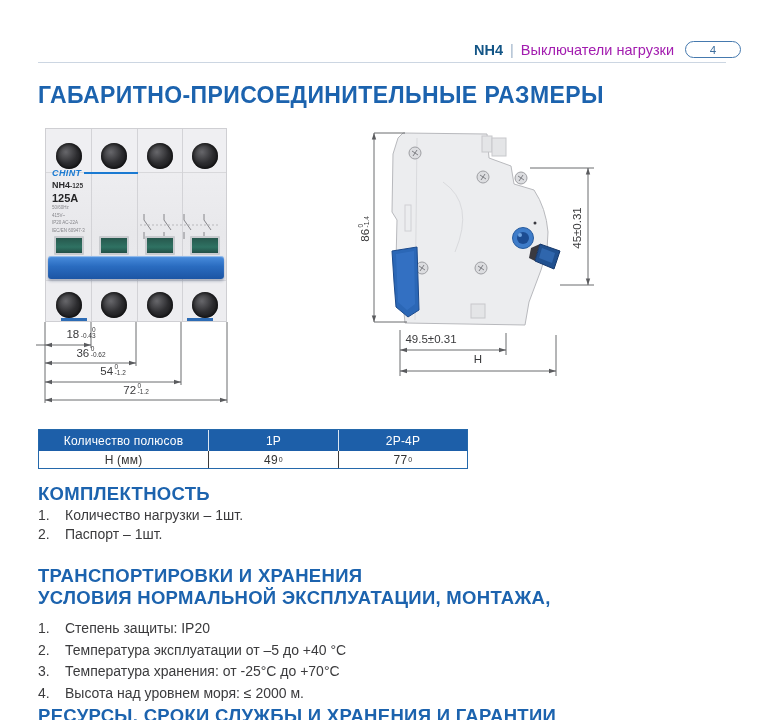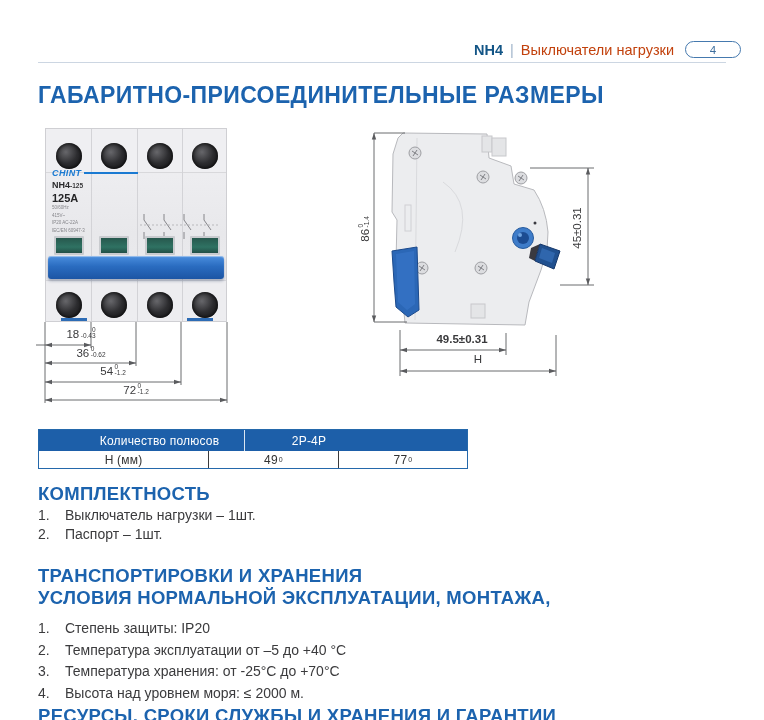--- a/index.html
+++ b/index.html
@@ -4,21 +4,21 @@
 <style>
   * { margin:0; padding:0; box-sizing:border-box; }
   html,body { background:#ffffff; }
   body { font-family:"Liberation Sans","DejaVu Sans",sans-serif; }
   #page { position:relative; width:764px; height:720px; background:#fff; overflow:hidden; }
 
   
   .hdr-text { position:absolute; top:42px; right:90px; display:flex; align-items:center; font-size:14.5px; white-space:nowrap; }
   .hdr-product { font-weight:700; color:#135586; }
   .hdr-divider { color:#9fb4c9; padding:0 7px; font-weight:300; }
-  .hdr-subtitle { color:#c2410c; }
+  .hdr-subtitle { color:#a21caf; }
   .page-badge { position:absolute; top:41px; right:23px; width:56px; height:17px; border:1.4px solid #4579ae; border-radius:9px; display:flex; align-items:center; justify-content:center; font-size:11.5px; color:#3e6f9e; }
   .hdr-rule { position:absolute; top:62px; left:38px; right:38px; height:1px; background:#ccd6e2; }
 
   
   .page-title { position:absolute; left:38px; top:82px; font-size:23px; font-weight:800; color:#1c63ae; letter-spacing:0.4px; }
   .section-heading { position:absolute; left:38px; font-size:18.5px; font-weight:800; color:#1c63ae; letter-spacing:0.3px; line-height:21.5px; }
   .num-list { position:absolute; left:38px; font-size:14px; color:#3b3b3d; }
   .nl-item { display:flex; }
   .li-num { width:27px; flex:0 0 27px; }
   .li-text { flex:1; }
@@ -60,21 +60,21 @@
     background:linear-gradient(180deg,#4a8ede 0%,#2a6cc0 45%,#1c55a4 100%);
     box-shadow:0 2px 3px rgba(30,50,90,0.35), inset 0 1px 1px rgba(255,255,255,0.45); }
   .fv-clip { position:absolute; bottom:0; width:26px; height:3.5px; background:#2d6cb5; }
 
   
   .side-body { position:absolute; left:383px; top:120px; }
 
   
   .dim-table { position:absolute; left:38px; top:429px; width:430px; border:1px solid #2468ab; }
   .dt-row { display:flex; }
-  .dt-head { background:#1d5fa9; color:#fff; height:21px;padding-left:36px; }
+  .dt-head { background:#1d5fa9; color:#fff; height:21px; }
   .dt-body { background:#fff; color:#333; height:17px; }
   .dt-cell { display:flex; align-items:center; justify-content:center; font-size:12px; letter-spacing:0.2px; }
   .dt-head .dt-cell { border-right:1px solid #dbe6f2; }
   .dt-body .dt-cell { border-right:1px solid #3a3a3c; }
   .dt-cell:last-child { border-right:none !important; }
   .c1 { width:170px; } .c2 { width:130px; } .c3 { width:128px;text-align:center; }
 </style>
 </head>
 <body>
 
@@ -260,46 +260,47 @@
   </svg>
 
   <div class="dim-label rot" style="left:333px;top:222px;width:64px;">
     <span>86</span>
     <span class="tol">
         <span>0</span>
         <span>-1.4</span>
       </span>
   </div>
   <div class="dim-label rot" style="left:545px;top:221px;width:64px;">45±0.31</div>
-  <div class="dim-label" style="left:422px;top:332px;width:80px;font-weight:bold;">49.5±0.31</div>
+  <div class="dim-label" style="left:391px;top:332px;width:80px;">49.5±0.31</div>
   <div class="dim-label" style="left:458px;top:352px;width:40px;">H</div>
 
   <div class="dim-table">
     <div class="dt-row dt-head">
       <div class="dt-cell c1">Количество полюсов</div>
+      <div class="dt-cell c2">1P</div>
       <div class="dt-cell c3">2P-4P</div>
     </div>
     <div class="dt-row dt-body">
       <div class="dt-cell c1">H (мм)</div>
       <div class="dt-cell c2">
           <span>49</span>
           <sup class="small0">0</sup>
         </div>
       <div class="dt-cell c3">
           <span>77</span>
           <sup class="small0">0</sup>
         </div>
     </div>
   </div>
 
   <div class="section-heading" style="top:483px;">КОМПЛЕКТНОСТЬ</div>
   <div class="num-list list-komplekt" style="top:507px;">
     <div class="nl-item">
       <span class="li-num">1.</span>
-        <span class="li-text">Выключатель нагрузки – 1шт.</span>
+        <span class="li-text">Количество нагрузки – 1шт.</span>
     </div>
     <div class="nl-item">
       <span class="li-num">2.</span>
         <span class="li-text">Паспорт – 1шт.</span>
     </div>
   </div>
 
   <div class="section-heading" style="top:565px;">
     <div>ТРАНСПОРТИРОВКИ И ХРАНЕНИЯ</div>
     <div>УСЛОВИЯ НОРМАЛЬНОЙ ЭКСПЛУАТАЦИИ, МОНТАЖА,</div>

